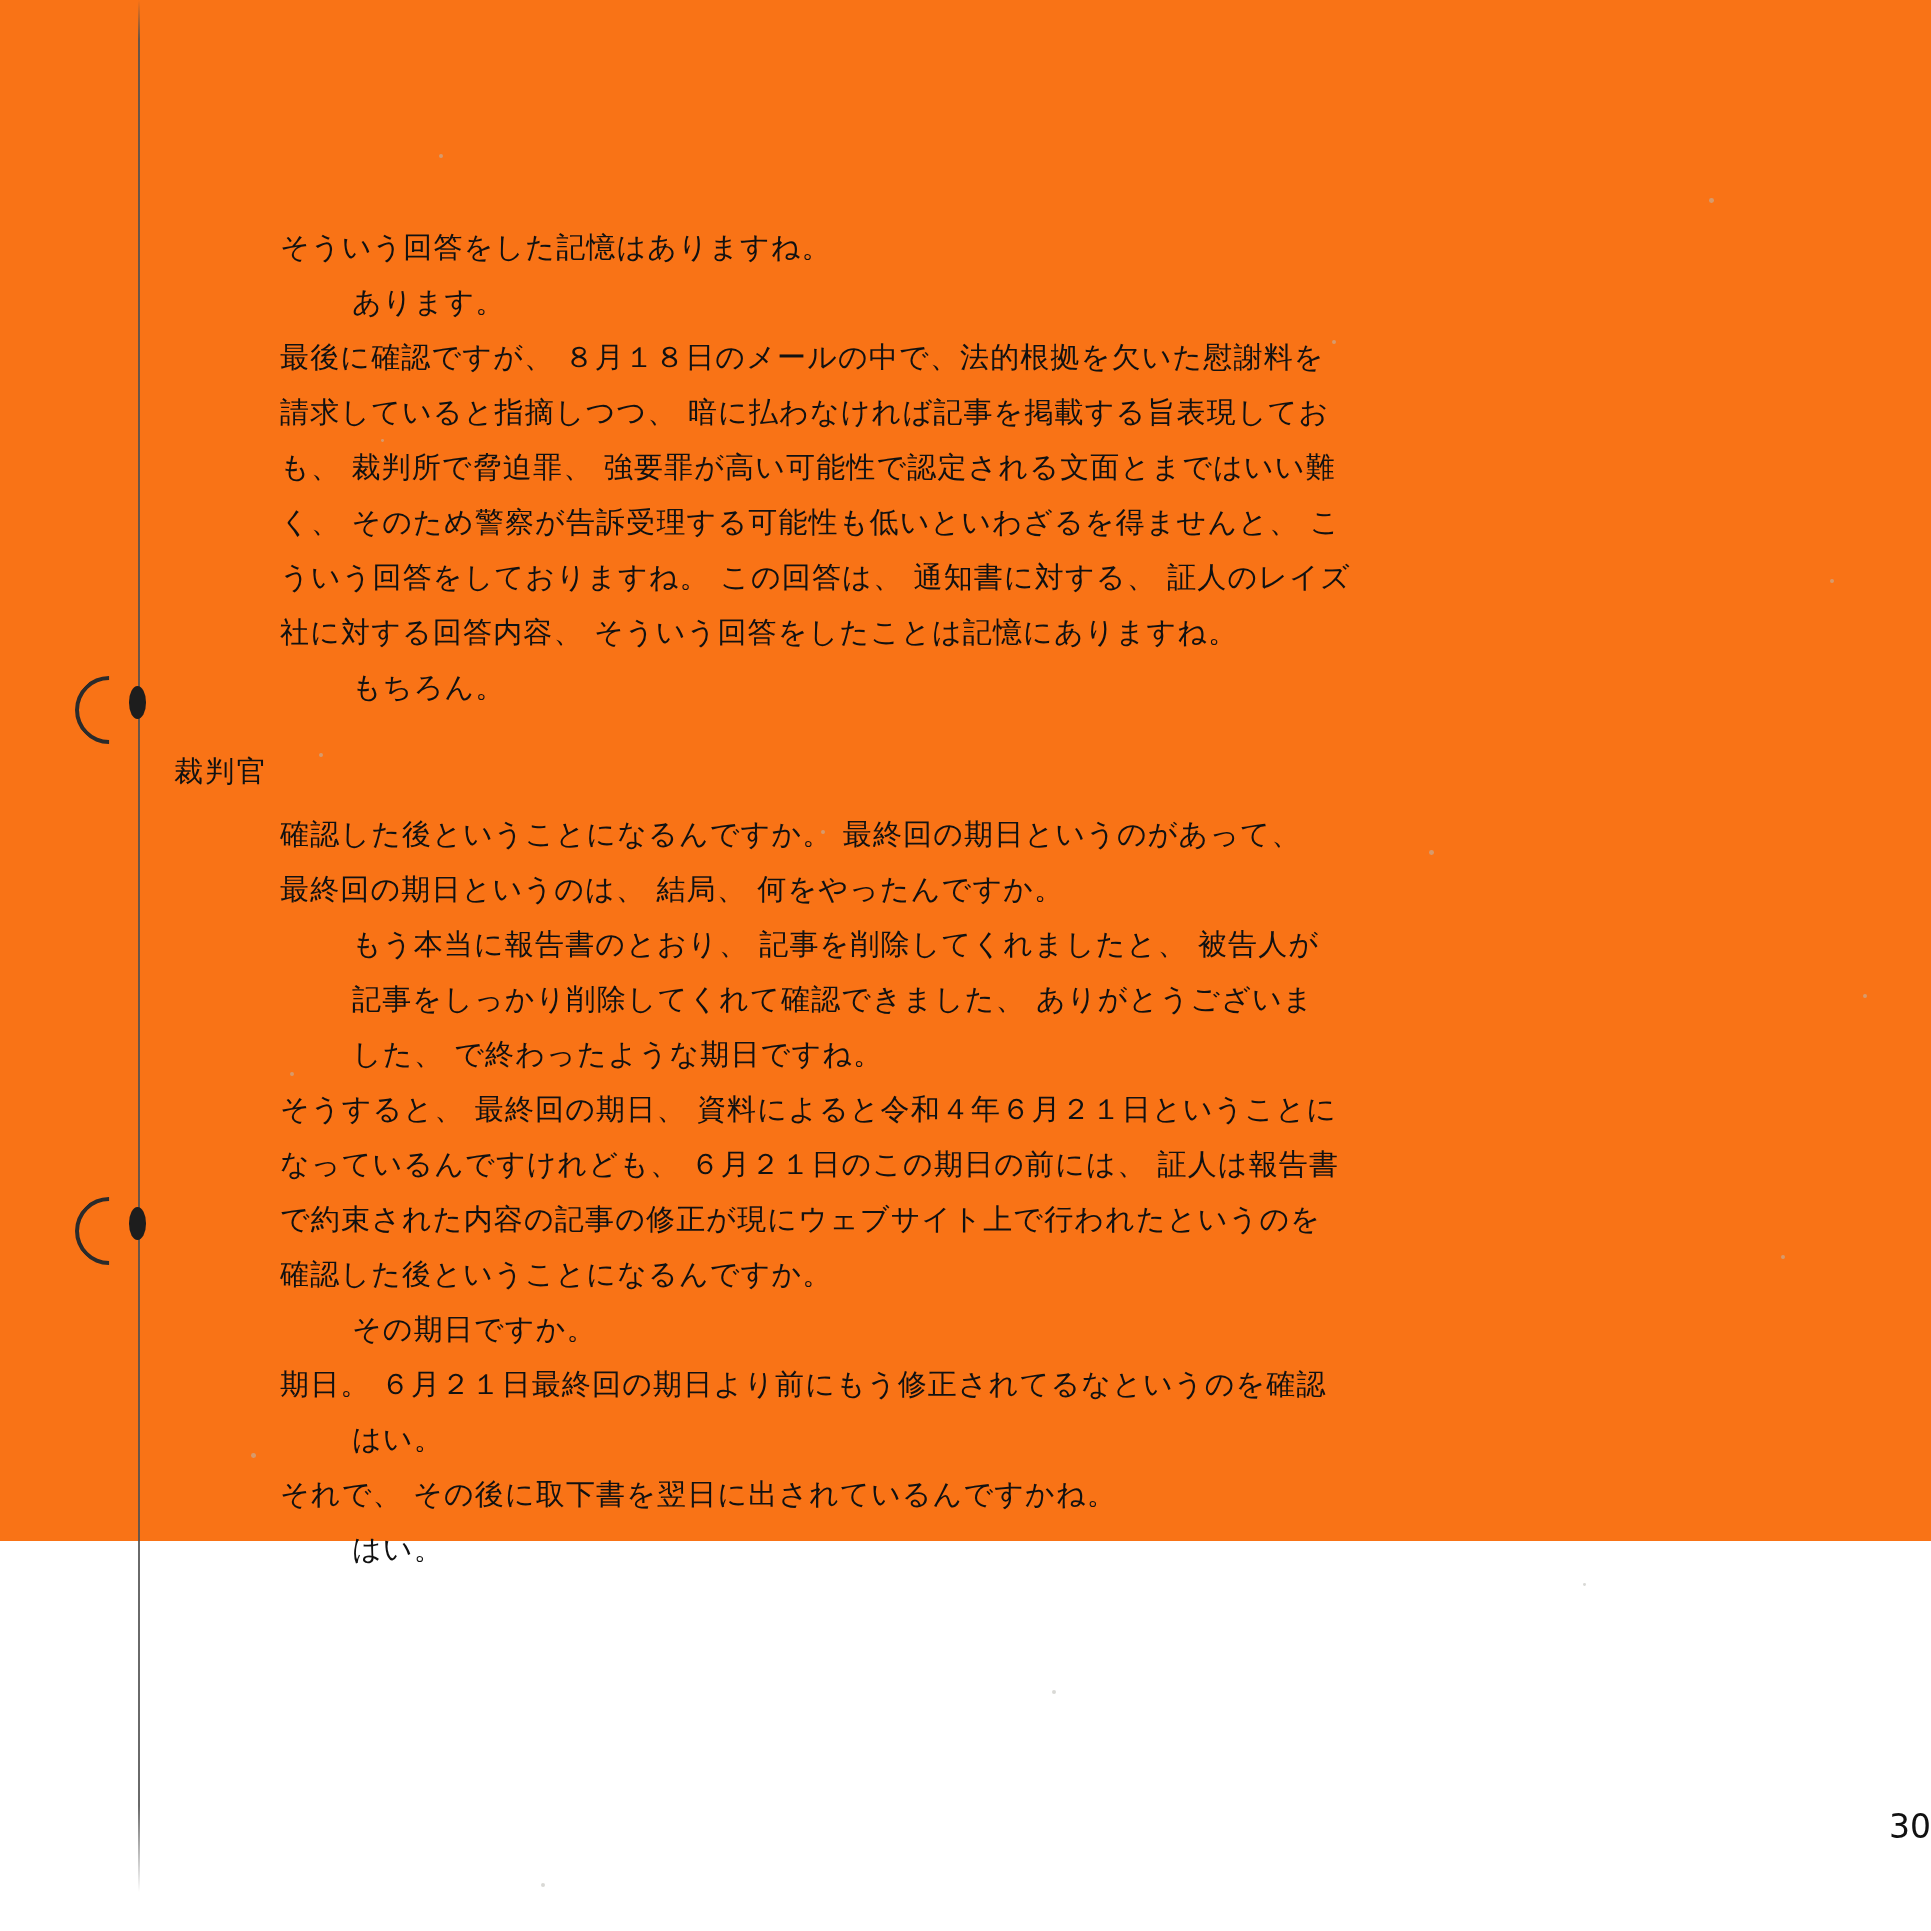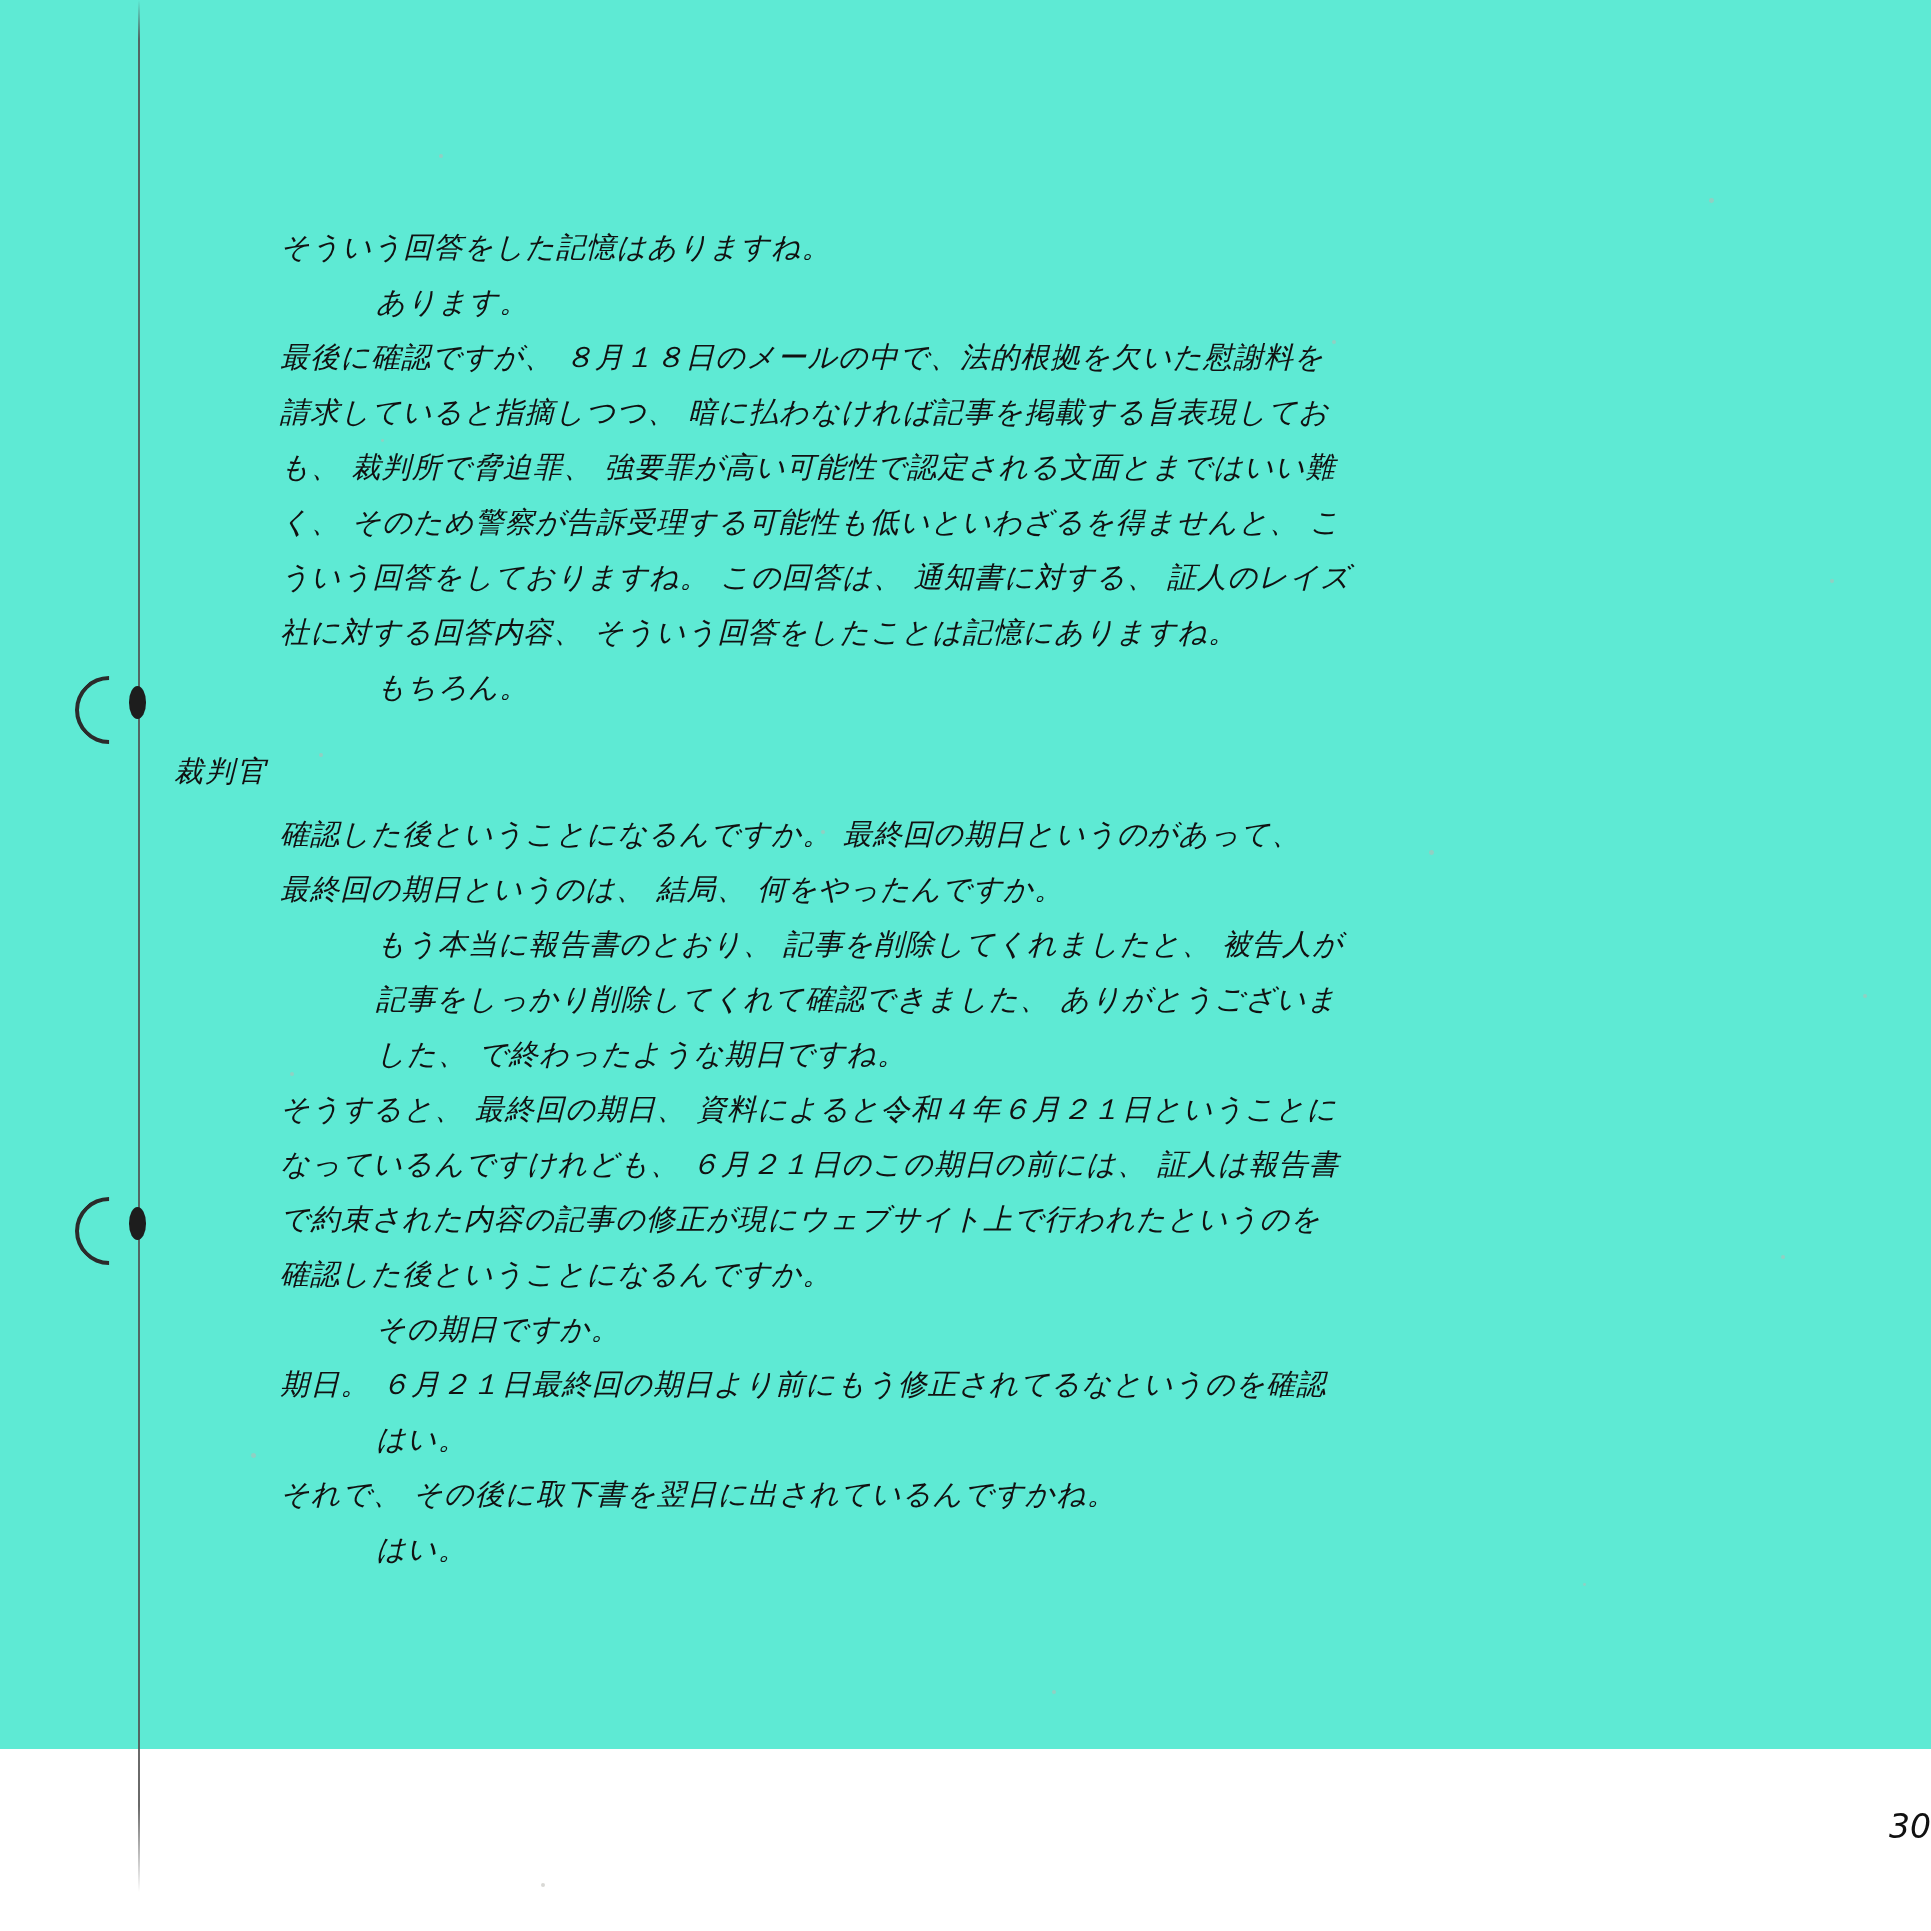--- a/index.html
+++ b/index.html
@@ -14,23 +14,22 @@
     font-family: "DejaVu Sans", sans-serif;
     overflow: hidden;
   }
 
   
   .page {
     position: absolute;
     left: 0;
     top: 0;
     width: 1931px;
-    height: 1749px;
-    background: #5eead4;
-    font-style: italic;
+    height: 1541px;
+    background: #f97316;
   }
 
   
   .speckle {
     position: absolute;
     border-radius: 50%;
     background: #b9b9b4;
     opacity: .55;
   }
 
@@ -81,21 +80,21 @@
     font-size: 29px;
     line-height: 55px;
     letter-spacing: .04em;
   }
 
   .line {
     white-space: pre;
     font-family: "DejaVu Sans", sans-serif;
   }
   .ind-0 { margin-left: 0px; }
-  .ind-1 { margin-left: 96px; }
+  .ind-1 { margin-left: 72px; }
   .speaker {
     margin-left: -106px;
     letter-spacing: .08em;
   }
   .gap-top { margin-top: 29px; }
   .gap-top-sm { margin-top: 7.7px; }
 
   .page-number {
     position: absolute;
     left: 0;

